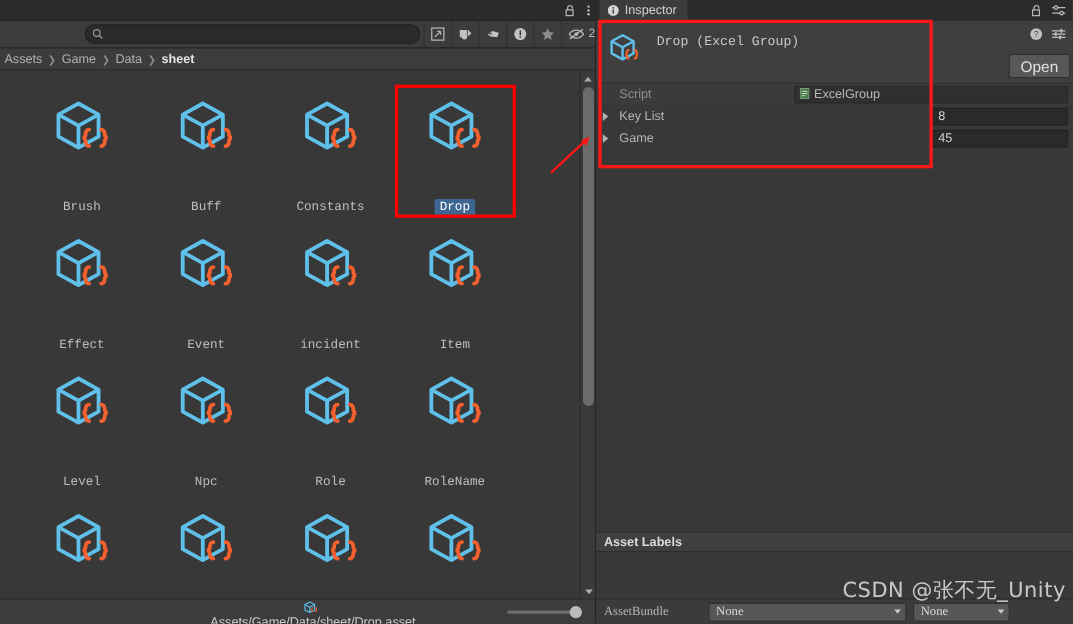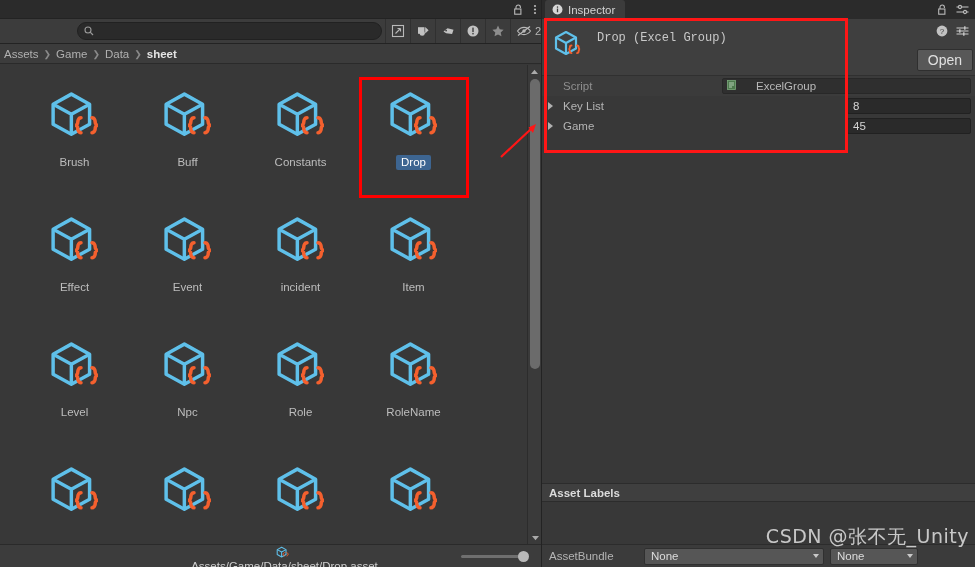--- a/index.html
+++ b/index.html
@@ -71,22 +71,22 @@
     padding: 12px 0 0 18px;
   }
   .asset-cell {
     width: 113px; height: 125px;
     display: flex; flex-direction: column; align-items: center;
     padding-top: 8px;
     position: relative;
   }
   .asset-icon { width: 62px; height: 62px; }
   .asset-label {
-    margin-top: 8px; font-size: 11.5px; color: #bdbdbd;
-    padding: 1px 5px 2px; border-radius: 2px; white-space: nowrap;
+    margin-top: 34px; font-size: 11.5px; color: #bdbdbd;
+    padding: 1px 5px 2px; border-radius: 2px; white-space: nowrap; font-family: Liberation Mono, monospace;
   }
   .asset-cell.selected .asset-label { background: #3d6591; color: #ffffff; }
   .sel-box {
     position: absolute; left: 2px; top: 0px; width: 110px; height: 121px;
     border: 3px solid #ff0000; pointer-events: none;
   }
 
   
   .vscroll {
     position: absolute; right: 0; top: 65px; width: 14px; height: 479px;
@@ -141,21 +141,21 @@
     position: relative; height: 20px; display: flex; align-items: center;
     padding-left: 4px;
   }
   .prop-row.script { background: #3b3b3b; }
   .prop-label { color: #b4b4b4; font-size: 11.5px; width: 176px; padding-left: 17px; }
   .prop-label.dim { color: #8f8f8f; }
   .foldout { position: absolute; left: 6px; top: 6px; width: 0; height: 0;
     border-left: 5px solid #b0b0b0; border-top: 4px solid transparent; border-bottom: 4px solid transparent; }
   .objfield {
     flex: 1; height: 16px; background: #2f2f2f; border: 1px solid #282828; border-radius: 2px;
-    display: flex; align-items: center; gap: 20px; padding: 0 4px; margin-right: 4px;
+    display: flex; align-items: center; gap: 4px; padding: 0 4px; margin-right: 4px;
     color: #b9b9b9; font-size: 11.5px;
   }
   .numfield {
     position: absolute; right: 4px; top: 2px; width: 124px; height: 16px;
     background: #2a2a2a; border: 1px solid #212121; border-radius: 2px;
     color: #d4d4d4; font-size: 11.5px; display: flex; align-items: center; padding-left: 5px;
   }
 
   .labels-sec {
     position: absolute; left: 0; bottom: 42px; width: 434px;
@@ -163,21 +163,21 @@
   .labels-header {
     height: 19px; background: #3f3f3f; border-top: 1px solid #2c2c2c; border-bottom: 1px solid #2c2c2c;
     display: flex; align-items: center; padding-left: 7px;
     color: #dcdcdc; font-size: 11.5px; font-weight: bold;
   }
   .labels-body { height: 23px; background: #383838; }
 
   .ab-row {
     position: absolute; left: 0; bottom: 0; width: 434px; height: 23px;
     background: #3b3b3b; border-top: 1px solid #2c2c2c;
-    display: flex; align-items: center; padding-left: 7px;
+    display: flex; align-items: center; padding-left: 7px; font-family: Liberation Serif, serif;
   }
   .ab-label { color: #b4b4b4; font-size: 11.5px; width: 95px; }
   .dropdown {
     height: 17px; background: #565656; border: 1px solid #303030; border-radius: 2px;
     display: flex; align-items: center; justify-content: space-between;
     color: #dcdcdc; font-size: 11.5px; padding: 0 4px 0 6px;
   }
   .dd-1 { width: 180px; }
   .dd-2 { width: 88px; margin-left: 6px; }
   .caret { width: 0; height: 0; border-top: 4px solid #c9c9c9; border-left: 3px solid transparent; border-right: 3px solid transparent; }

